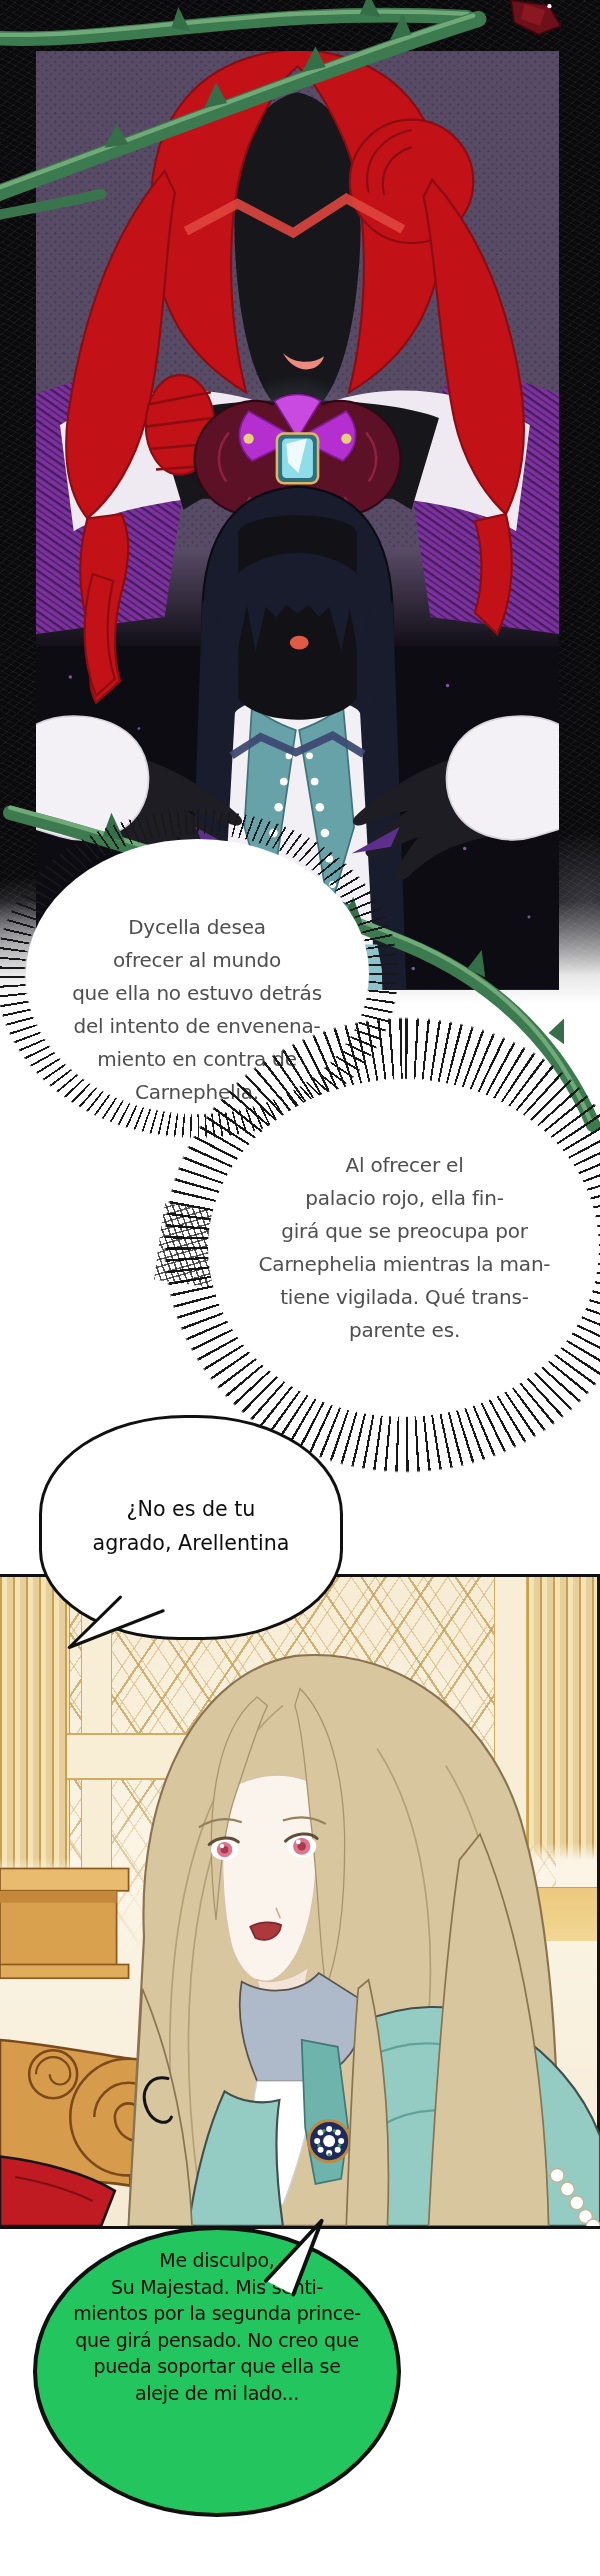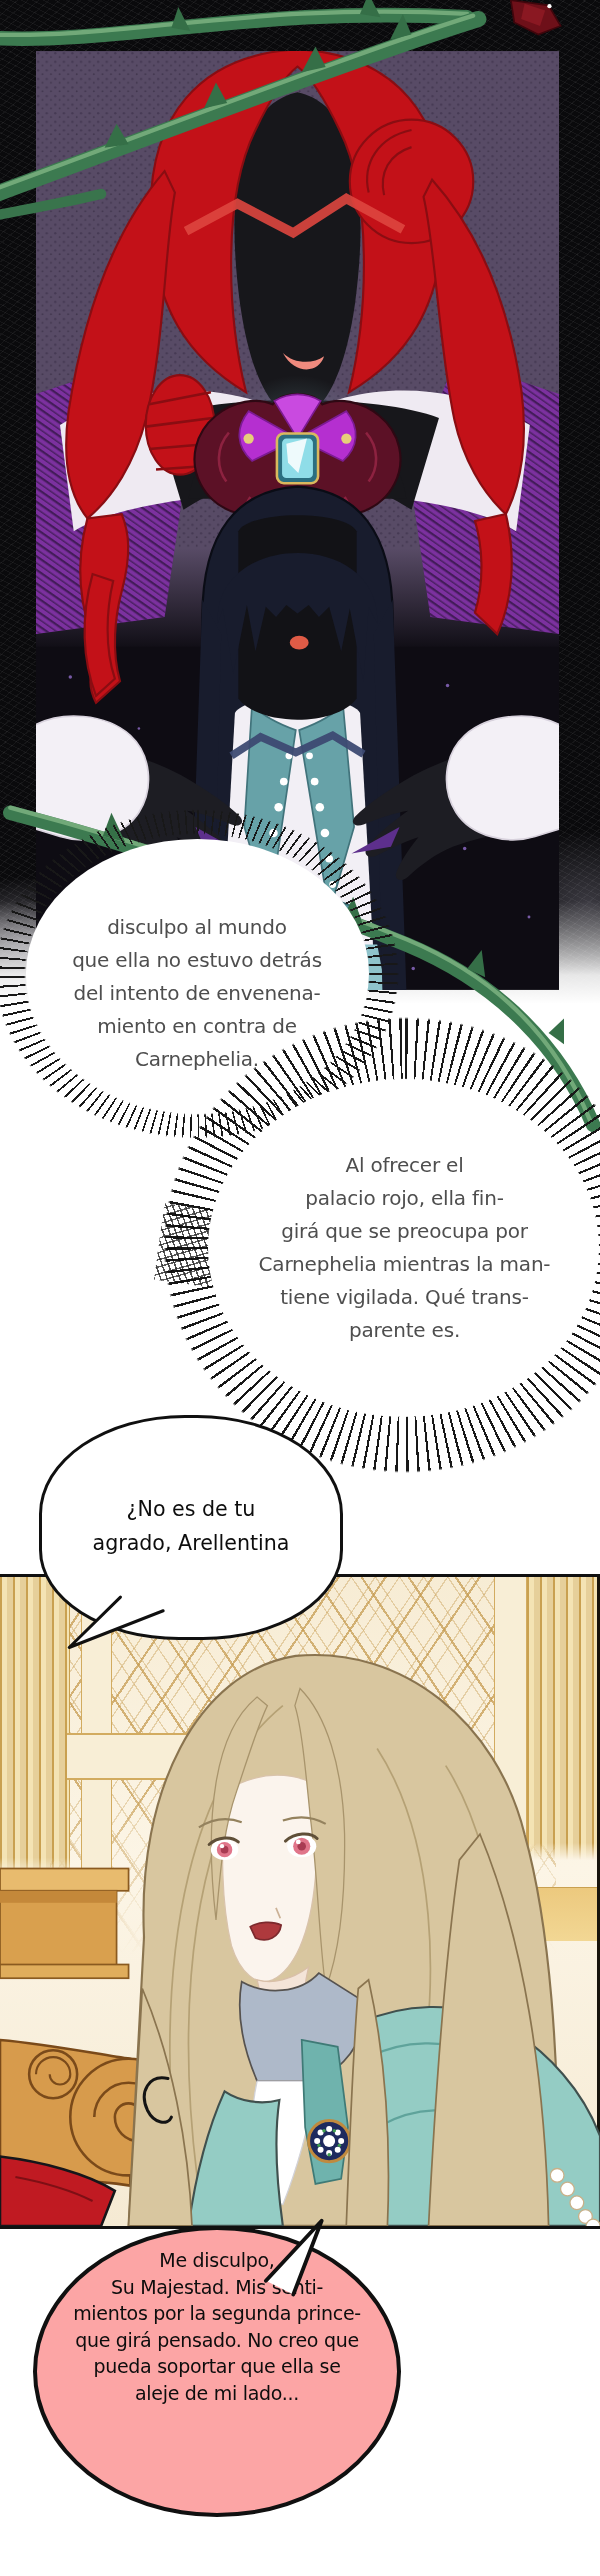--- a/index.html
+++ b/index.html
@@ -45,21 +45,21 @@
   .b2text{left:216px;top:1149px;width:377px;}
 
   
   .bubble3{left:39px;top:1415px;width:298px;height:219px;background:#fff;
     border:3px solid #101010;
     border-radius:48% 48% 46% 46% / 44% 44% 40% 40%;z-index:8;}
   .stext{color:#0d0d0d;font-weight:normal;text-align:center;}
   .b3text{left:0;top:74px;width:100%;font-size:20.6px;line-height:34px;}
   .tail3{left:43px;top:1580px;width:172px;height:94px;z-index:9;}
 
-  .bubble4{left:33px;top:2226px;width:360px;height:283px;background:#fca5a5;
+  .bubble4{left:33px;top:2226px;width:360px;height:283px;background:#22c55e;
     border:4.3px solid #101010;border-radius:50%;z-index:9;}
   .b4text{left:0;top:17px;width:100%;font-size:19px;line-height:26.6px;letter-spacing:-0.3px;}
   .tail4{left:240px;top:2195px;width:129px;height:120px;z-index:10;}
 
   
   .panel-bottom{left:0;top:1574px;width:600px;height:649px;
     border-top:3.4px solid #101010;border-bottom:3.4px solid #101010;
     background:linear-gradient(180deg,#f7ecd4,#fcf5e6 45%,#f5ead3);overflow:hidden;}
   .lattice{left:50px;top:0;width:506px;height:377px;
     background:
@@ -254,21 +254,22 @@
     <g>
       <path d="M596,0 L640,6 L654,30 L628,40 L600,26 Z" fill="#6e1019" stroke="#3f060c" stroke-width="2"></path>
       <path d="M612,4 L636,12 L630,30 L608,22 Z" fill="#8a1822"></path>
       <circle cx="641" cy="7" r="2.5" fill="#fff"></circle>
     </g>
   </svg>
 
   <div class="abs burst b1ring"></div>
   <div class="abs bubble-soft b1body"></div>
   <div class="abs ntext b1text">
-    <div>disculpo al mundo</div>
+    <div>Dycella desea</div>
+    <div>ofrecer al mundo</div>
     <div>que ella no estuvo detrás</div>
     <div>del intento de envenena-</div>
     <div>miento en contra de</div>
     <div>Carnephelia.</div>
   </div>
 
   <div class="abs burst b2ring"></div>
   <div class="abs xhatch" style="left:159px;top:1207px;width:60px;height:77px;transform:rotate(8deg);"></div>
   <div class="abs xhatch" style="left:350px;top:1098px;width:45px;height:31px;transform:rotate(-12deg);"></div>
   <div class="abs bubble-soft b2body"></div>

